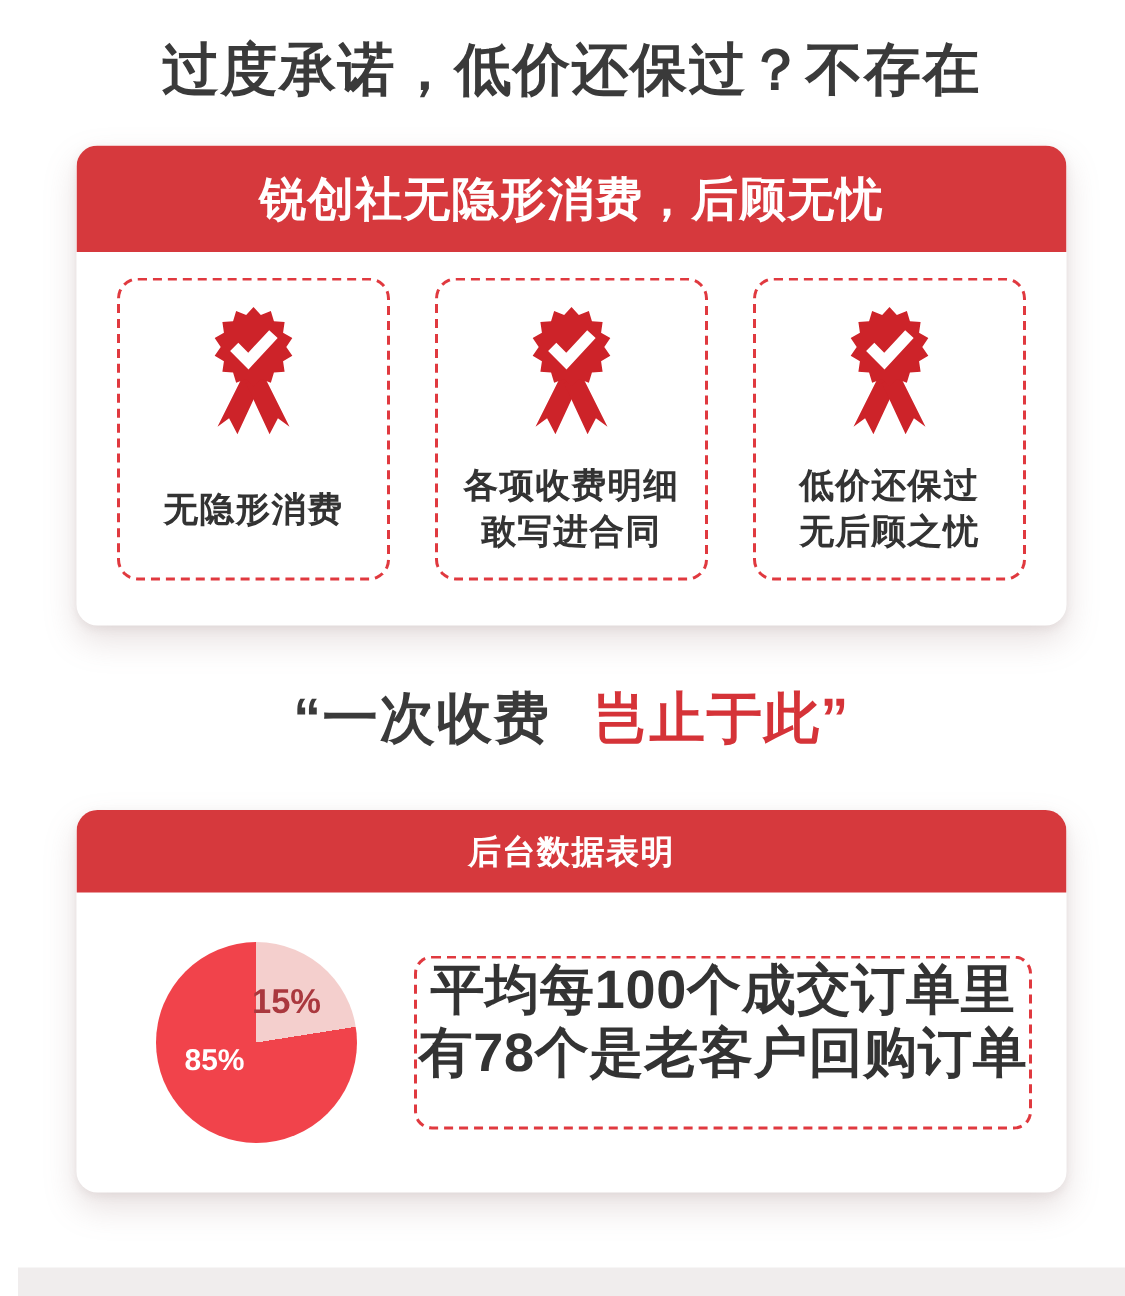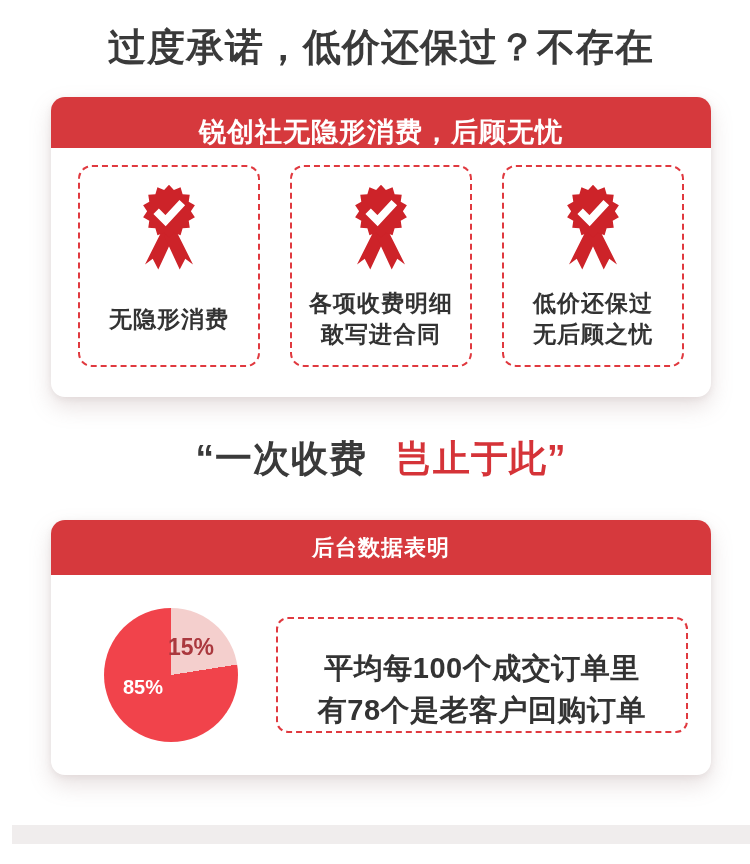--- a/index.html
+++ b/index.html
@@ -22,21 +22,21 @@
   .card {
     width:660px; margin:0 auto; border-radius:14px; background:#ffffff;
     box-shadow:0 10px 22px rgba(150,120,120,0.22), 0 2px 6px rgba(150,120,120,0.12);
     overflow:hidden;
   }
   .card1 { margin-top:25px; }
   .banner {
     background:#d6393d; color:#ffffff; text-align:center;
     font-weight:bold; letter-spacing:1px;
   }
-  .banner1 { height:51px; line-height:71px; font-size:27px; }
+  .banner1 { height:71px; line-height:71px; font-size:31px; }
   .banner2 { height:55px; line-height:55px; font-size:22px; }
 
   
   .card1-body {
     display:flex; justify-content:center; gap:30px;
     padding:17px 27px 30px;
   }
   .pledge-box {
     width:182px; height:202px;
     border:2px dashed #e0393f; border-radius:14px;
@@ -71,22 +71,22 @@
     position:absolute; left:19px; top:68px;
     font-size:20px; font-weight:bold; color:#ffffff;
   }
   .pie .pct15 {
     position:absolute; left:64px; top:26px;
     font-size:23px; font-weight:bold; color:#aa383e;
   }
   .note-box {
     flex:1; height:116px;
     border:2px dashed #e0393f; border-radius:12px;
-    display:flex; flex-direction:column; justify-content:flex-end;
-    text-align:center; font-size:29px; line-height:42px;
+    display:flex; flex-direction:column; justify-content:flex-start;
+    text-align:center; font-size:36px; line-height:42px;
     font-weight:bold; color:#333333; letter-spacing:0.5px;
   }
 
   
   .bottom-spacer { height:50px; }
   .bottom-strip { height:19px; background:#f0eded; }
 </style>
 </head>
 <body>
 

